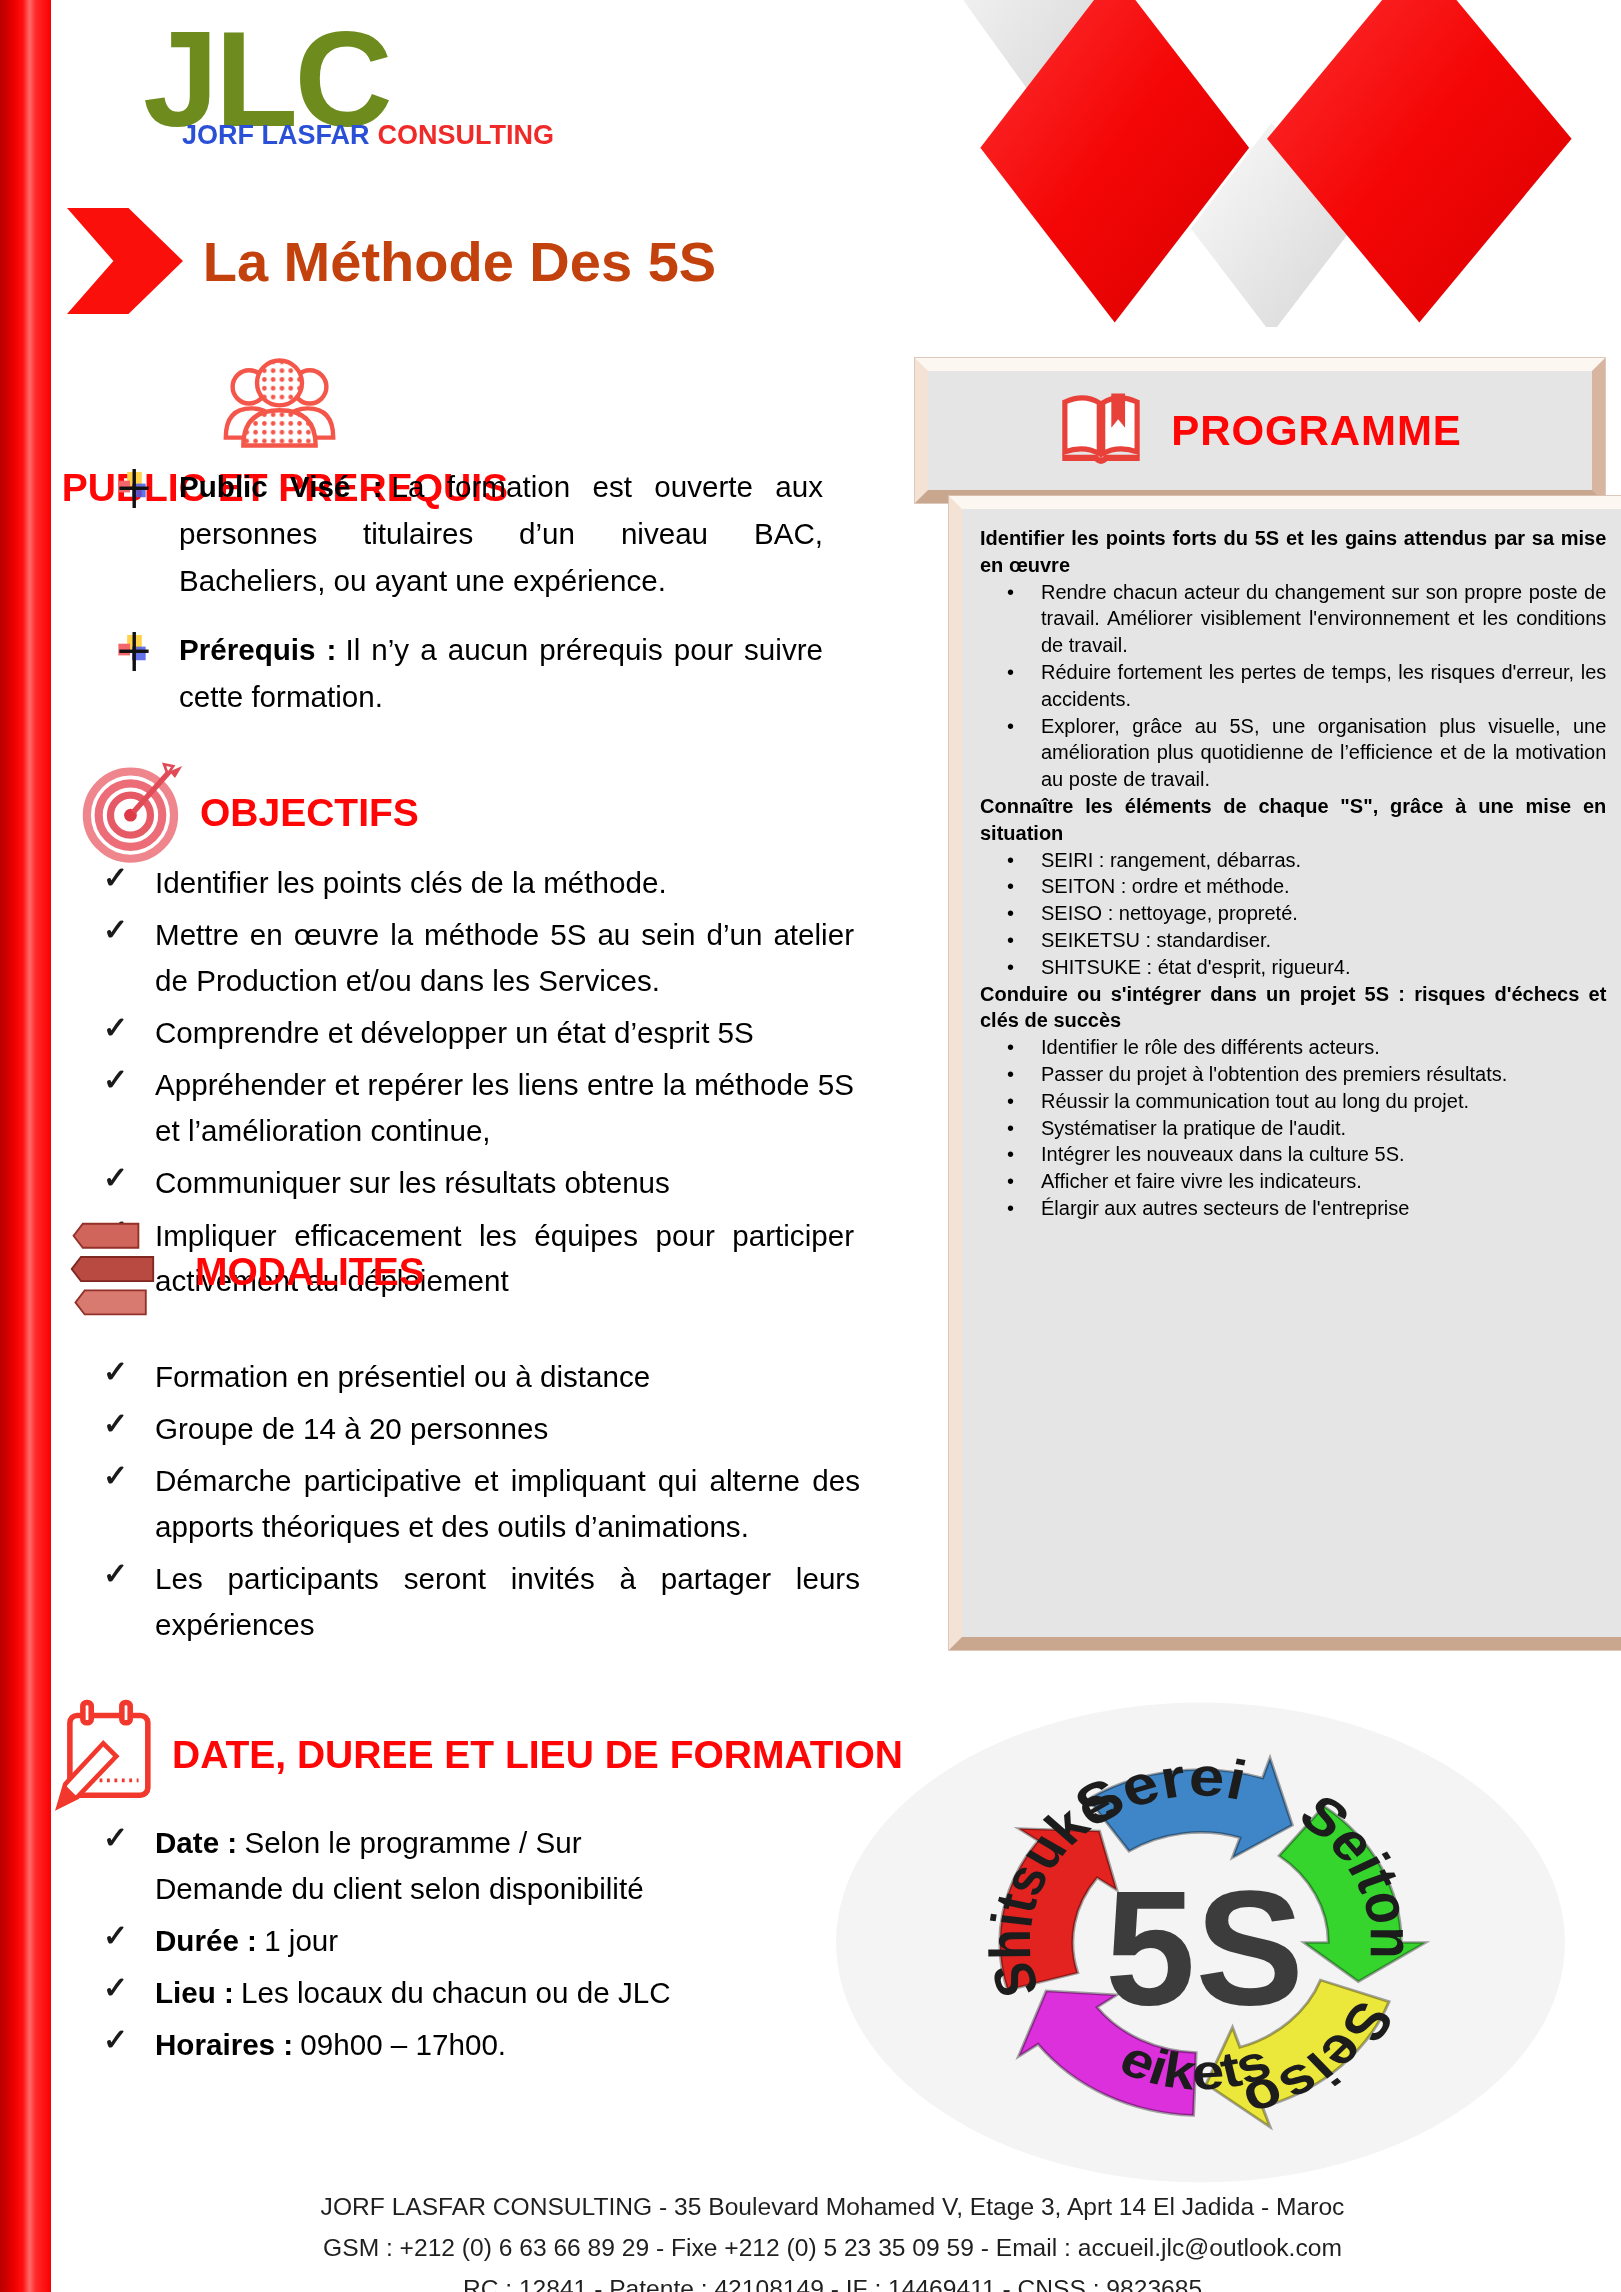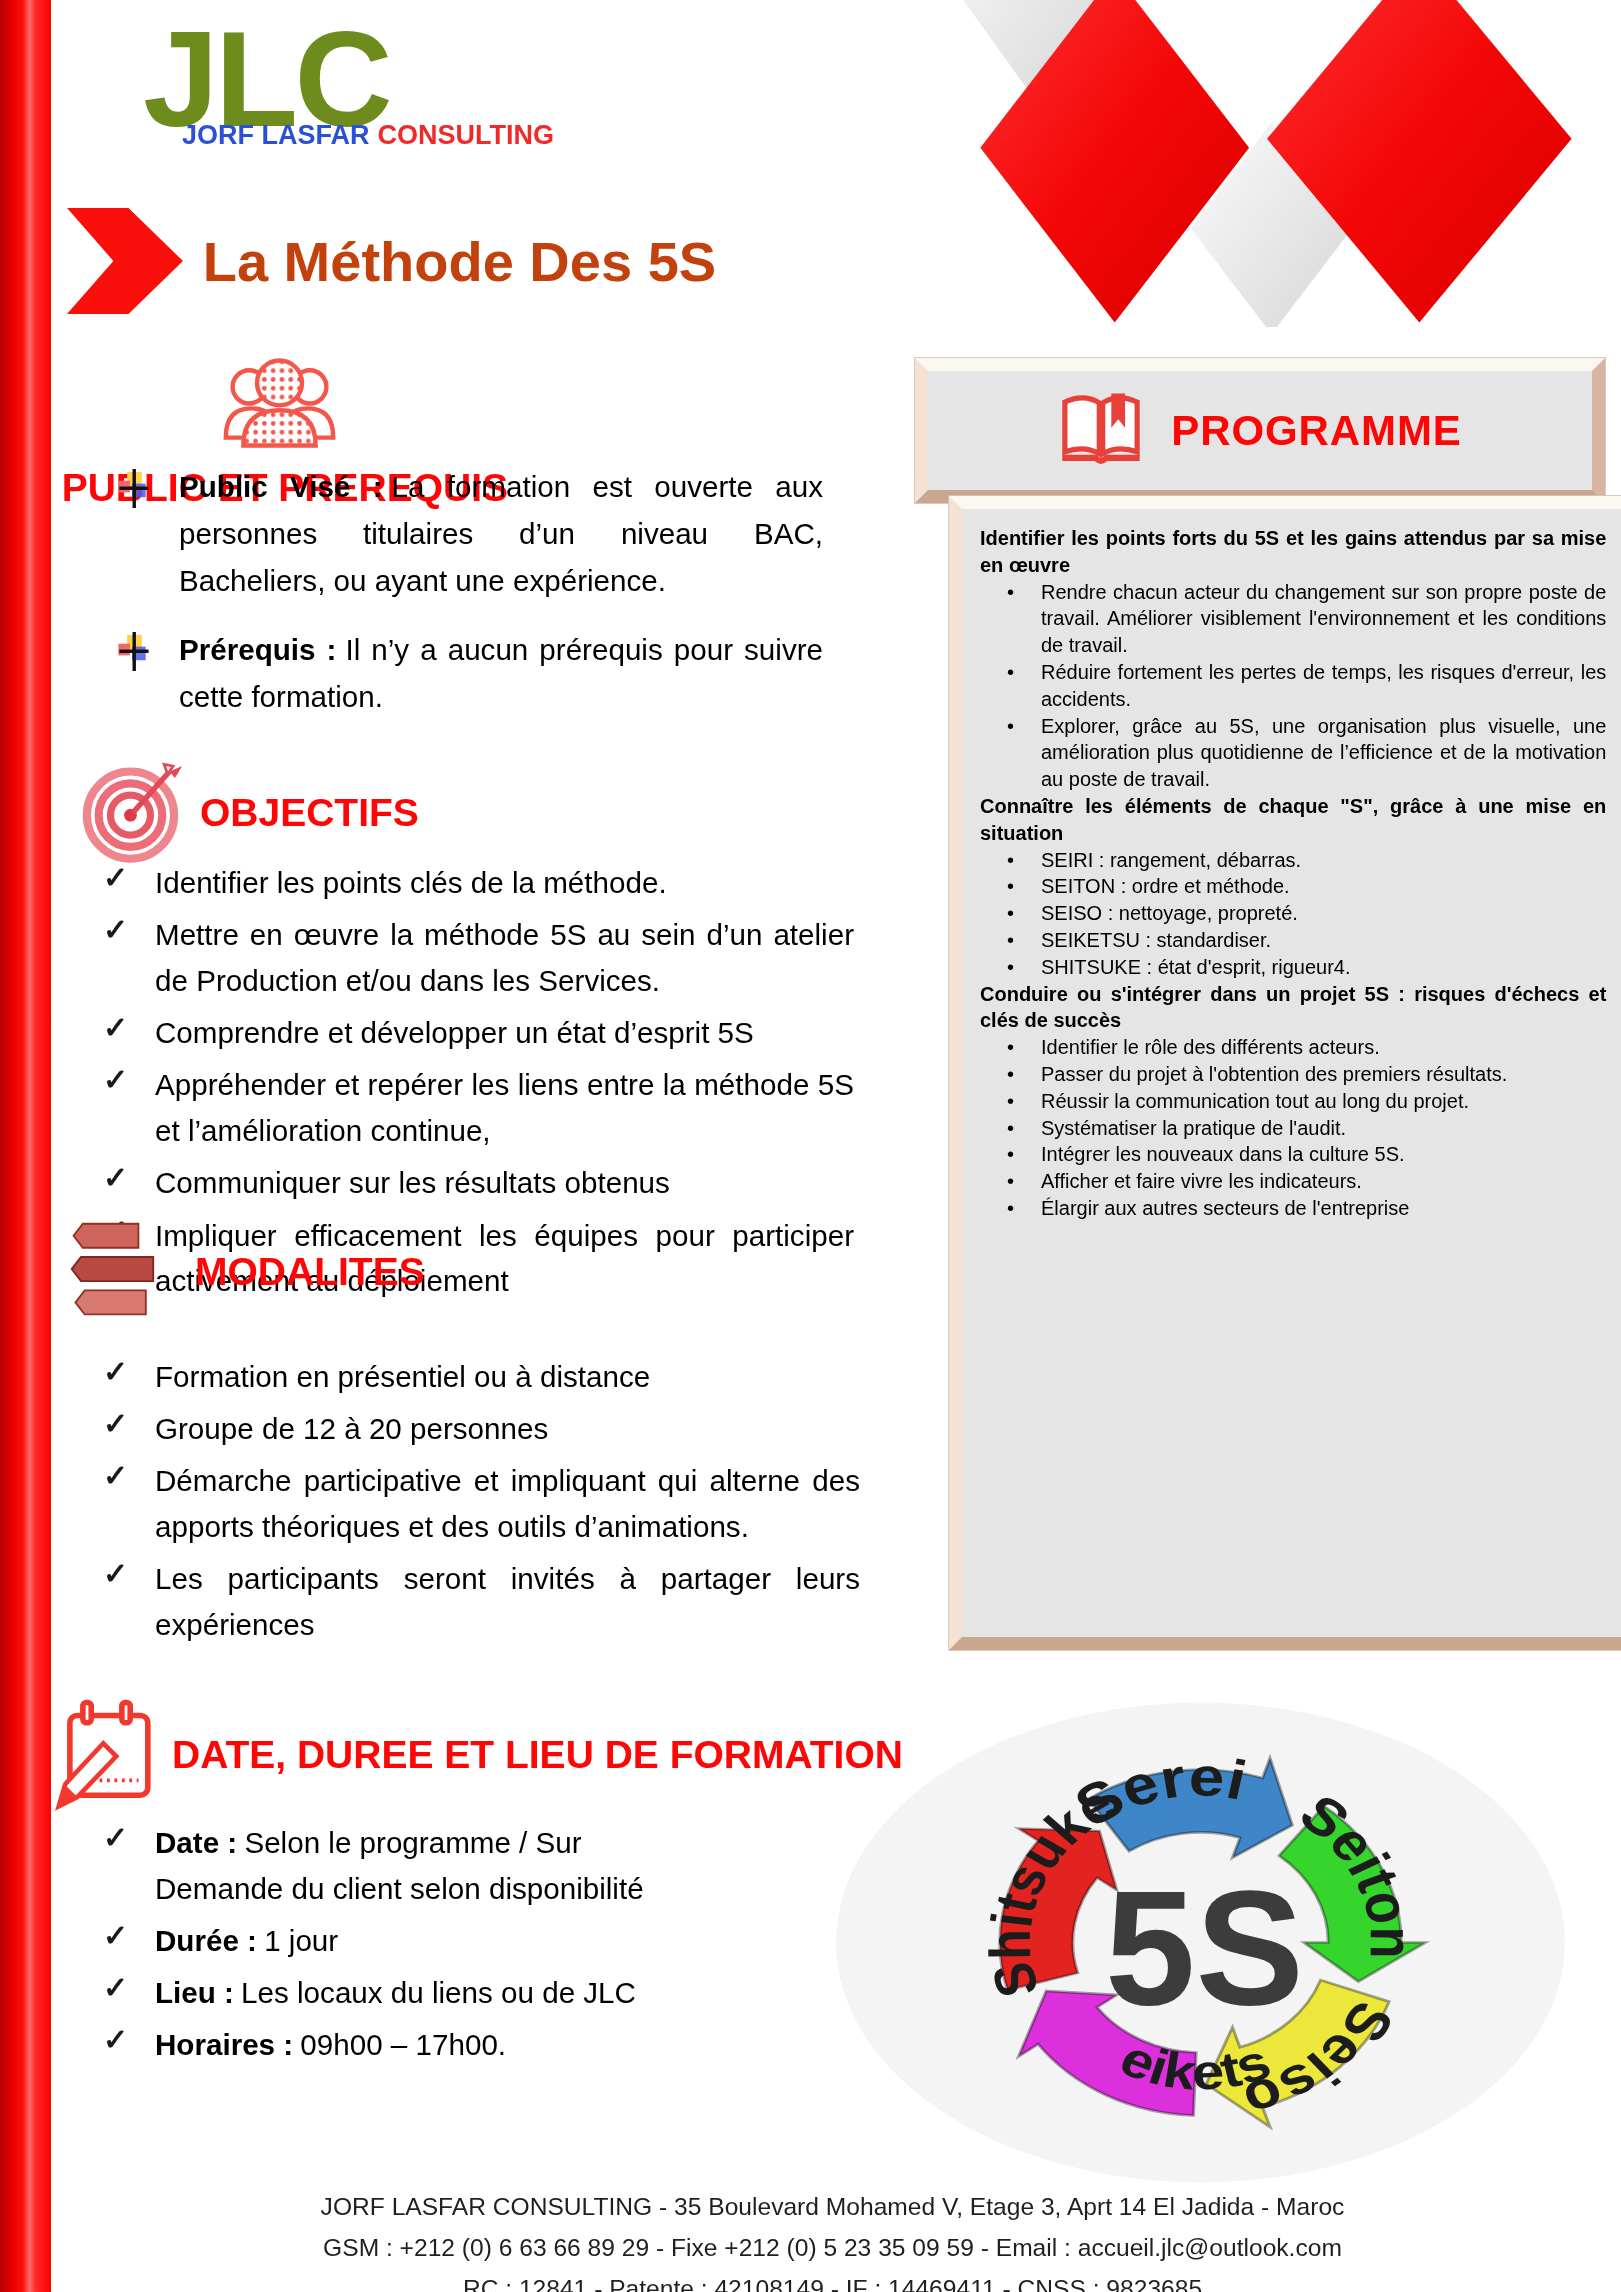--- a/index.html
+++ b/index.html
@@ -201,21 +201,21 @@
   <h2 style="margin-left:38px;">MODALITES</h2>
 </div>
 
 <div class="chk-list" style="left:103px;top:1354px;width:757px;">
   <div class="chk">
       <span class="mark">✓</span>
       <span class="txt">Formation en présentiel ou à distance</span>
     </div>
   <div class="chk">
       <span class="mark">✓</span>
-      <span class="txt">Groupe de 12 à 20 personnes</span>
+      <span class="txt">Groupe de 14 à 20 personnes</span>
     </div>
   <div class="chk">
       <span class="mark">✓</span>
       <span class="txt">Démarche participative et impliquant qui alterne des apports théoriques et des outils d’animations.</span>
     </div>
   <div class="chk">
       <span class="mark">✓</span>
       <span class="txt">Les participants seront invités à partager leurs expériences</span>
     </div>
 </div>
@@ -240,21 +240,21 @@
   <div class="chk">
       <span class="mark">✓</span>
       <span class="txt nojust"><b>Date :</b><span>Selon le programme / Sur Demande du client selon disponibilité</span></span>
     </div>
   <div class="chk">
       <span class="mark">✓</span>
       <span class="txt nojust"><b>Durée :</b><span>1 jour</span></span>
     </div>
   <div class="chk">
       <span class="mark">✓</span>
-      <span class="txt nojust"><b>Lieu :</b><span>Les locaux du liens ou de JLC</span></span>
+      <span class="txt nojust"><b>Lieu :</b><span>Les locaux du chacun ou de JLC</span></span>
     </div>
   <div class="chk">
       <span class="mark">✓</span>
       <span class="txt nojust"><b>Horaires :</b><span>09h00 – 17h00.</span></span>
     </div>
 </div>
 
 <div class="bevel prog-head">
   <span>
     <svg width="86" height="81" viewBox="0 0 100 92">

